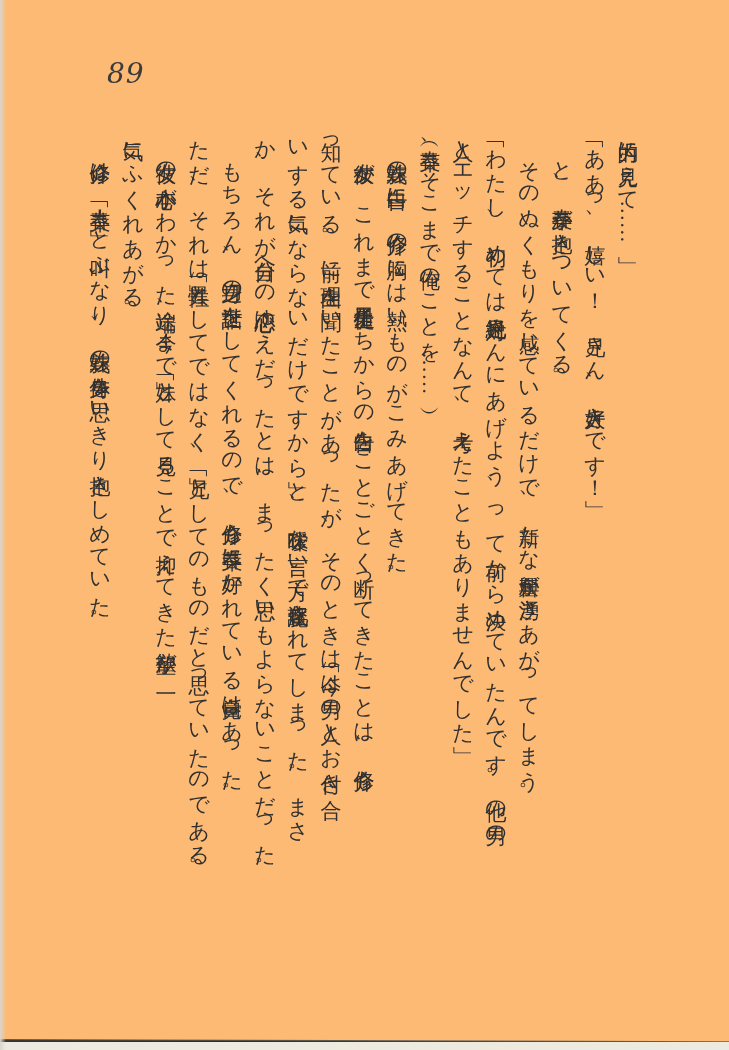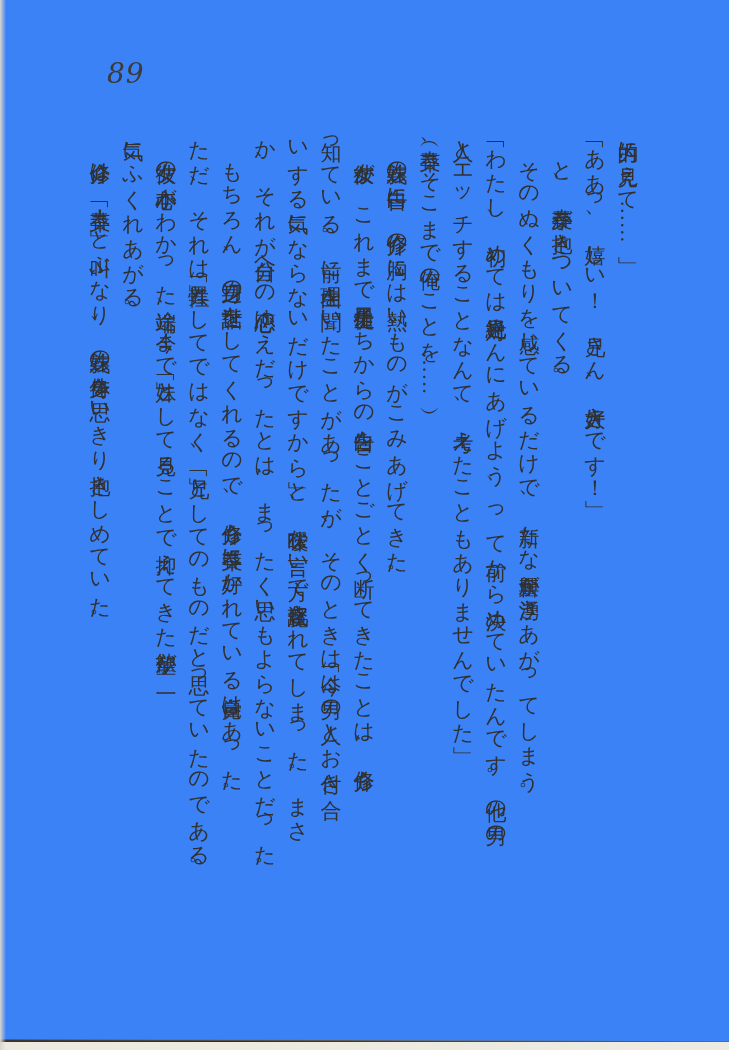--- a/index.html
+++ b/index.html
@@ -4,21 +4,21 @@
 <style>
   html, body {
     margin: 0;
     padding: 0;
     background: #e8e5dc;
   }
   .page {
     position: relative;
     width: 729px;
     height: 1050px;
-    background: #3b82f6;
+    background: #fdba74;
     overflow: hidden;
     font-family: "Liberation Serif", "DejaVu Serif", serif;
   }
   .page-number {
     position: absolute;
     left: 107px;
     top: 57px;
     font-size: 28px;
     font-style: italic;
     color: #3b3b3b;

